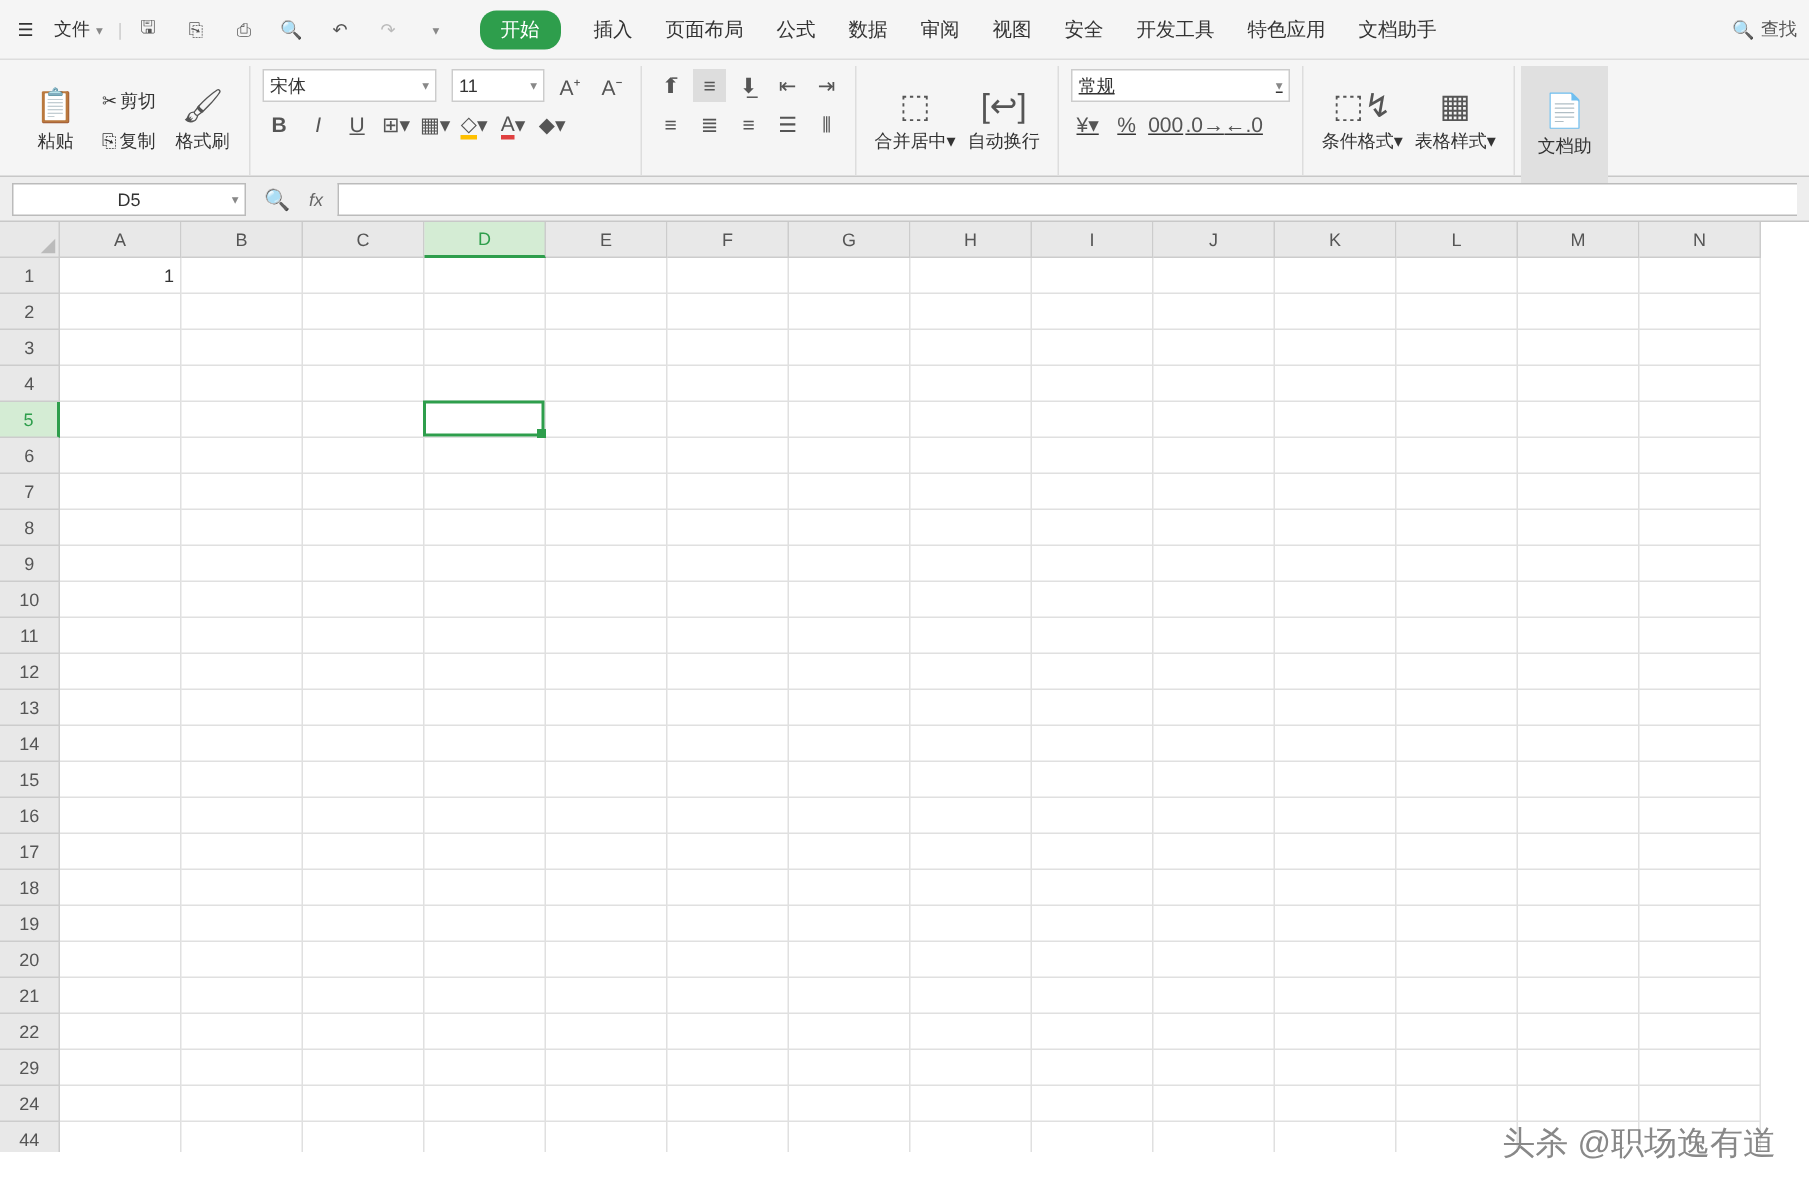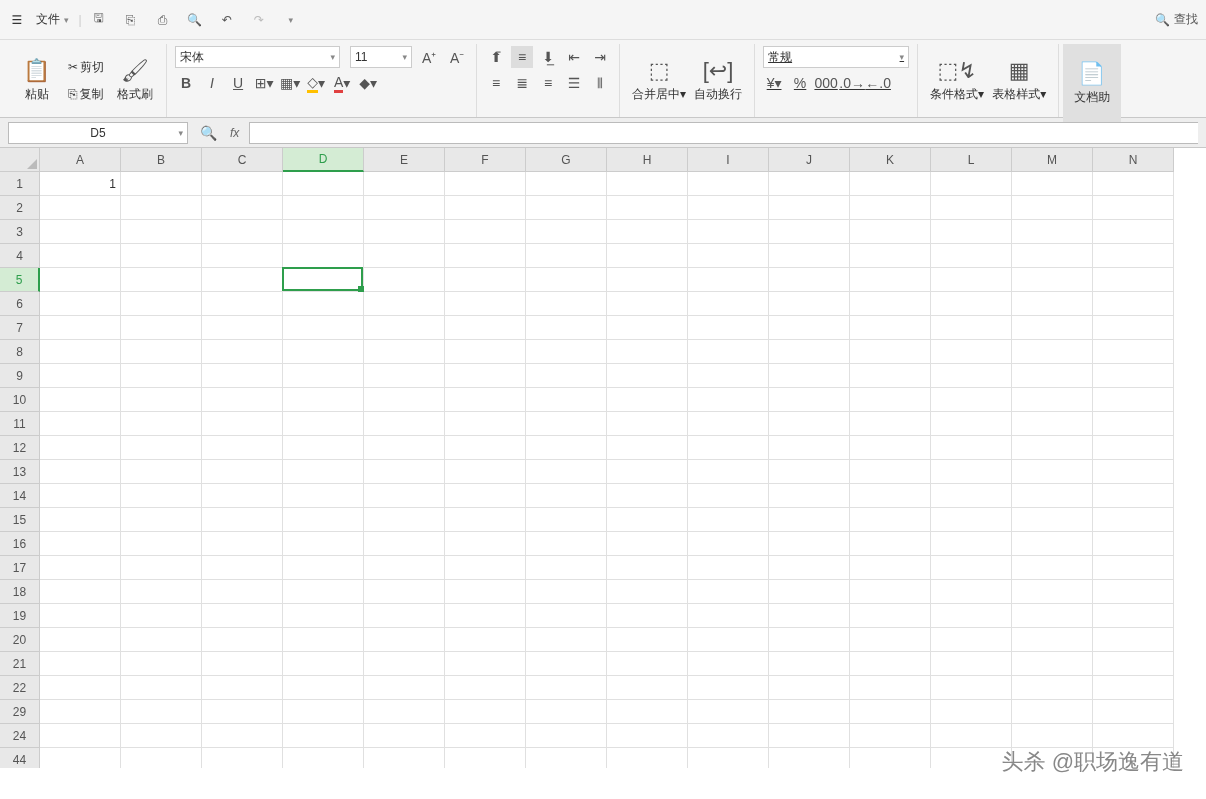--- a/index.html
+++ b/index.html
@@ -16,28 +16,28 @@
 .find { margin-left: auto; display: flex; align-items: center; gap: 4px; cursor: pointer; color: #555; }
 
 .ribbon { height: 78px; background: #f5f5f5; border-bottom: 1px solid #c8c8c8; display: flex; align-items: stretch; padding: 4px 6px 0; }
 .group { display: flex; flex-direction: column; align-items: center; padding: 2px 8px; border-right: 1px solid #ddd; }
 .group:last-child { border-right: none; }
 .big-btn { display: flex; flex-direction: column; align-items: center; justify-content: center; gap: 2px; cursor: pointer; padding: 2px 4px; min-width: 46px; height: 64px; }
 .big-btn .ic { font-size: 22px; color: #555; }
 .small-row { display: flex; align-items: center; gap: 6px; }
 .small-btn { display: flex; align-items: center; gap: 2px; cursor: pointer; padding: 2px; }
 .sel { height: 22px; border: 1px solid #ccc; background: #fff; display: flex; align-items: center; padding: 0 4px; font-size: 12px; }
-.font-name { width: 165px; }
+.font-name { width: 116px; }
 .font-size { width: 62px; margin-left: 4px; }
 .drop { color: #888; font-size: 9px; margin-left: auto; }
 .icon-btn { width: 22px; height: 22px; display: inline-flex; align-items: center; justify-content: center; cursor: pointer; color: #555; font-size: 14px; }
 .icon-group { display: flex; gap: 4px; margin-top: 4px; }
 
 .formula-bar { height: 30px; background: #eeeeee; border-bottom: 1px solid #c8c8c8; display: flex; align-items: center; padding: 4px 8px; gap: 10px; }
-.name-box { width: 180px; height: 22px; border: 1px solid #bbb; background: #fff; display: flex; align-items: center; justify-content: center; position: relative; }
+.name-box { width: 156px; height: 22px; border: 1px solid #bbb; background: #fff; display: flex; align-items: center; justify-content: center; position: relative; }
 .name-box .drop { position: absolute; right: 4px; }
 .fx-input { flex: 1; height: 22px; border: 1px solid #bbb; background: #fff; border-right: none; }
 
 .sheet { position: relative; overflow: hidden; }
 .corner { position: absolute; left: 0; top: 0; width: 40px; height: 24px; background: #e8e8e8; border-right: 1px solid #ccc; border-bottom: 1px solid #ccc; display:flex;align-items:flex-end;justify-content:flex-end;padding:2px;}
 .corner svg { width:10px;height:10px;}
 .col-headers { position: absolute; left: 40px; top: 0; height: 24px; display: flex; }
 .col-h { width: 81px; background: #e8e8e8; border-right: 1px solid #ccc; border-bottom: 1px solid #ccc; display: flex; align-items: center; justify-content: center; color: #555; font-size: 12px; }
 .col-h.sel-col { background: #d4ecd4; border-bottom: 2px solid #2e9e4c; color:#2e9e4c;}
 .row-headers { position: absolute; left: 0; top: 24px; width: 40px; }
@@ -62,20 +62,33 @@
   </div>
   <span style="color:#ccc;">|</span>
   <div class="qat">
     <span class="qat-item">🖫</span>
     <span class="qat-item">⎘</span>
     <span class="qat-item">⎙</span>
     <span class="qat-item">🔍</span>
     <span class="qat-item">↶</span>
     <span class="qat-item" style="color:#bbb">↷</span>
     <span class="qat-item drop">▾</span>
+  </div>
+  <div class="tabs">
+    <span class="tab active">开始</span>
+    <span class="tab">插入</span>
+    <span class="tab">页面布局</span>
+    <span class="tab">公式</span>
+    <span class="tab">数据</span>
+    <span class="tab">审阅</span>
+    <span class="tab">视图</span>
+    <span class="tab">安全</span>
+    <span class="tab">开发工具</span>
+    <span class="tab">特色应用</span>
+    <span class="tab">文档助手</span>
   </div>
   <div class="find">
     <span>🔍</span>
     <span>查找</span>
   </div>
 </div>
 
 <div class="ribbon">
 
   <div class="group" style="flex-direction:row;gap:6px;">

